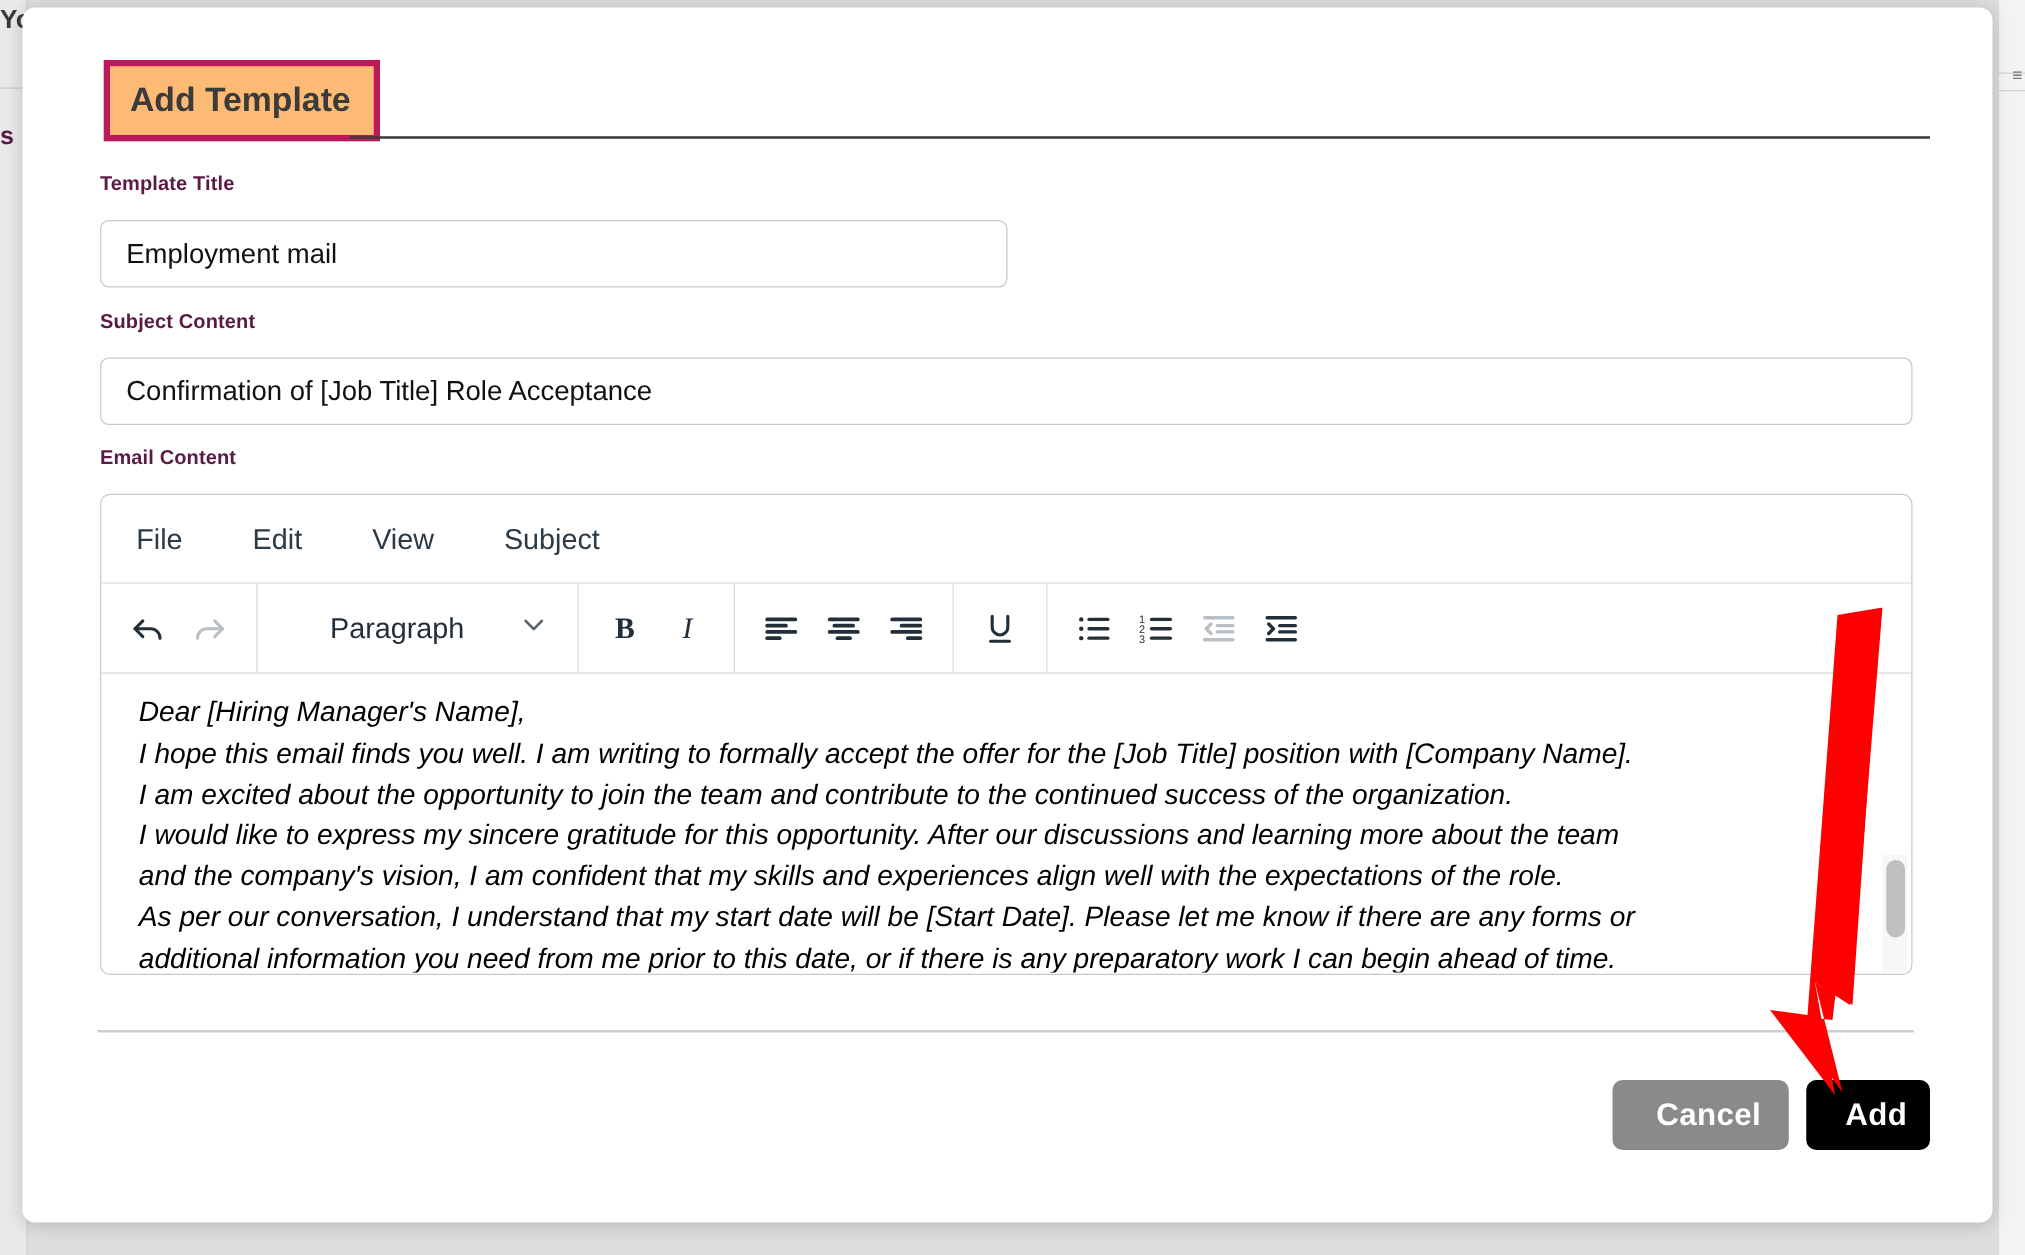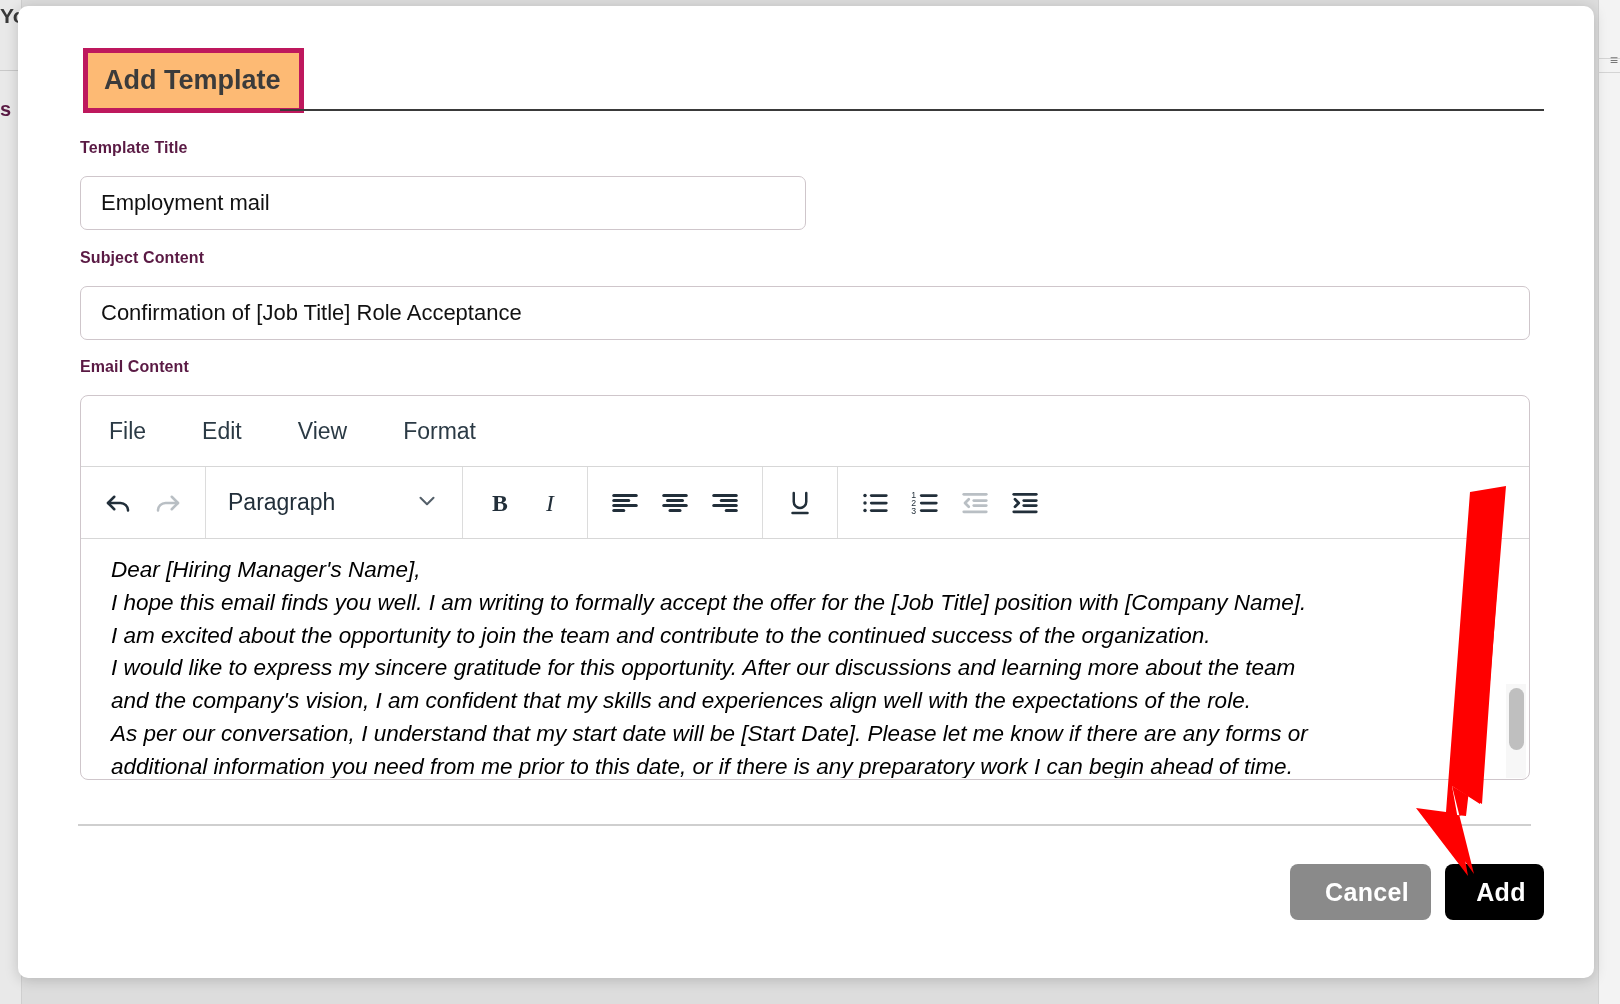--- a/index.html
+++ b/index.html
@@ -136,21 +136,21 @@
   .tb-btn {
     width: 50px; height: 46px;
     display: flex; align-items: center; justify-content: center;
     border-radius: 4px; cursor: default;
   }
   .tb-btn svg { display: block; }
   #fmt-select {
     display: flex; align-items: center; justify-content: space-between;
     width: 232px; height: 46px; padding: 0 10px 0 10px;
   }
-  #fmt-select .fmt-label { font-size: 23px; color: #222f3a; }
+  #fmt-select .fmt-label { font-size: 23px; color: #222f3a; margin-left: 36px; }
 
   
   #editor-body {
     position: relative;
     height: calc(100% - 144px);
     padding: 16px 34px 0 30px;
     overflow: hidden;
     font-style: italic;
   }
   #editor-body p {
@@ -228,21 +228,21 @@
   <input class="text-input" id="input-subject" type="text" value="Confirmation of [Job Title] Role Acceptance" style="">
 
   <div class="field-label" id="label-email">Email Content</div>
 
   <div id="editor">
 
     <div id="menubar">
           <div class="menu-item">File</div>
           <div class="menu-item">Edit</div>
           <div class="menu-item">View</div>
-          <div class="menu-item">Format</div>
+          <div class="menu-item">Subject</div>
         </div>
 
     <div id="toolbar">
           <div class="tb-group">
             <div class="tb-btn" title="Undo">
               <svg width="30" height="30" viewBox="0 0 24 24" fill="none" stroke="#222f3a" stroke-width="2" stroke-linecap="round" stroke-linejoin="round">
                 <path d="M9 7 L4 12 L9 17"></path>
                 <path d="M4 12 H14 a6 6 0 0 1 6 6"></path>
               </svg>
             </div>

